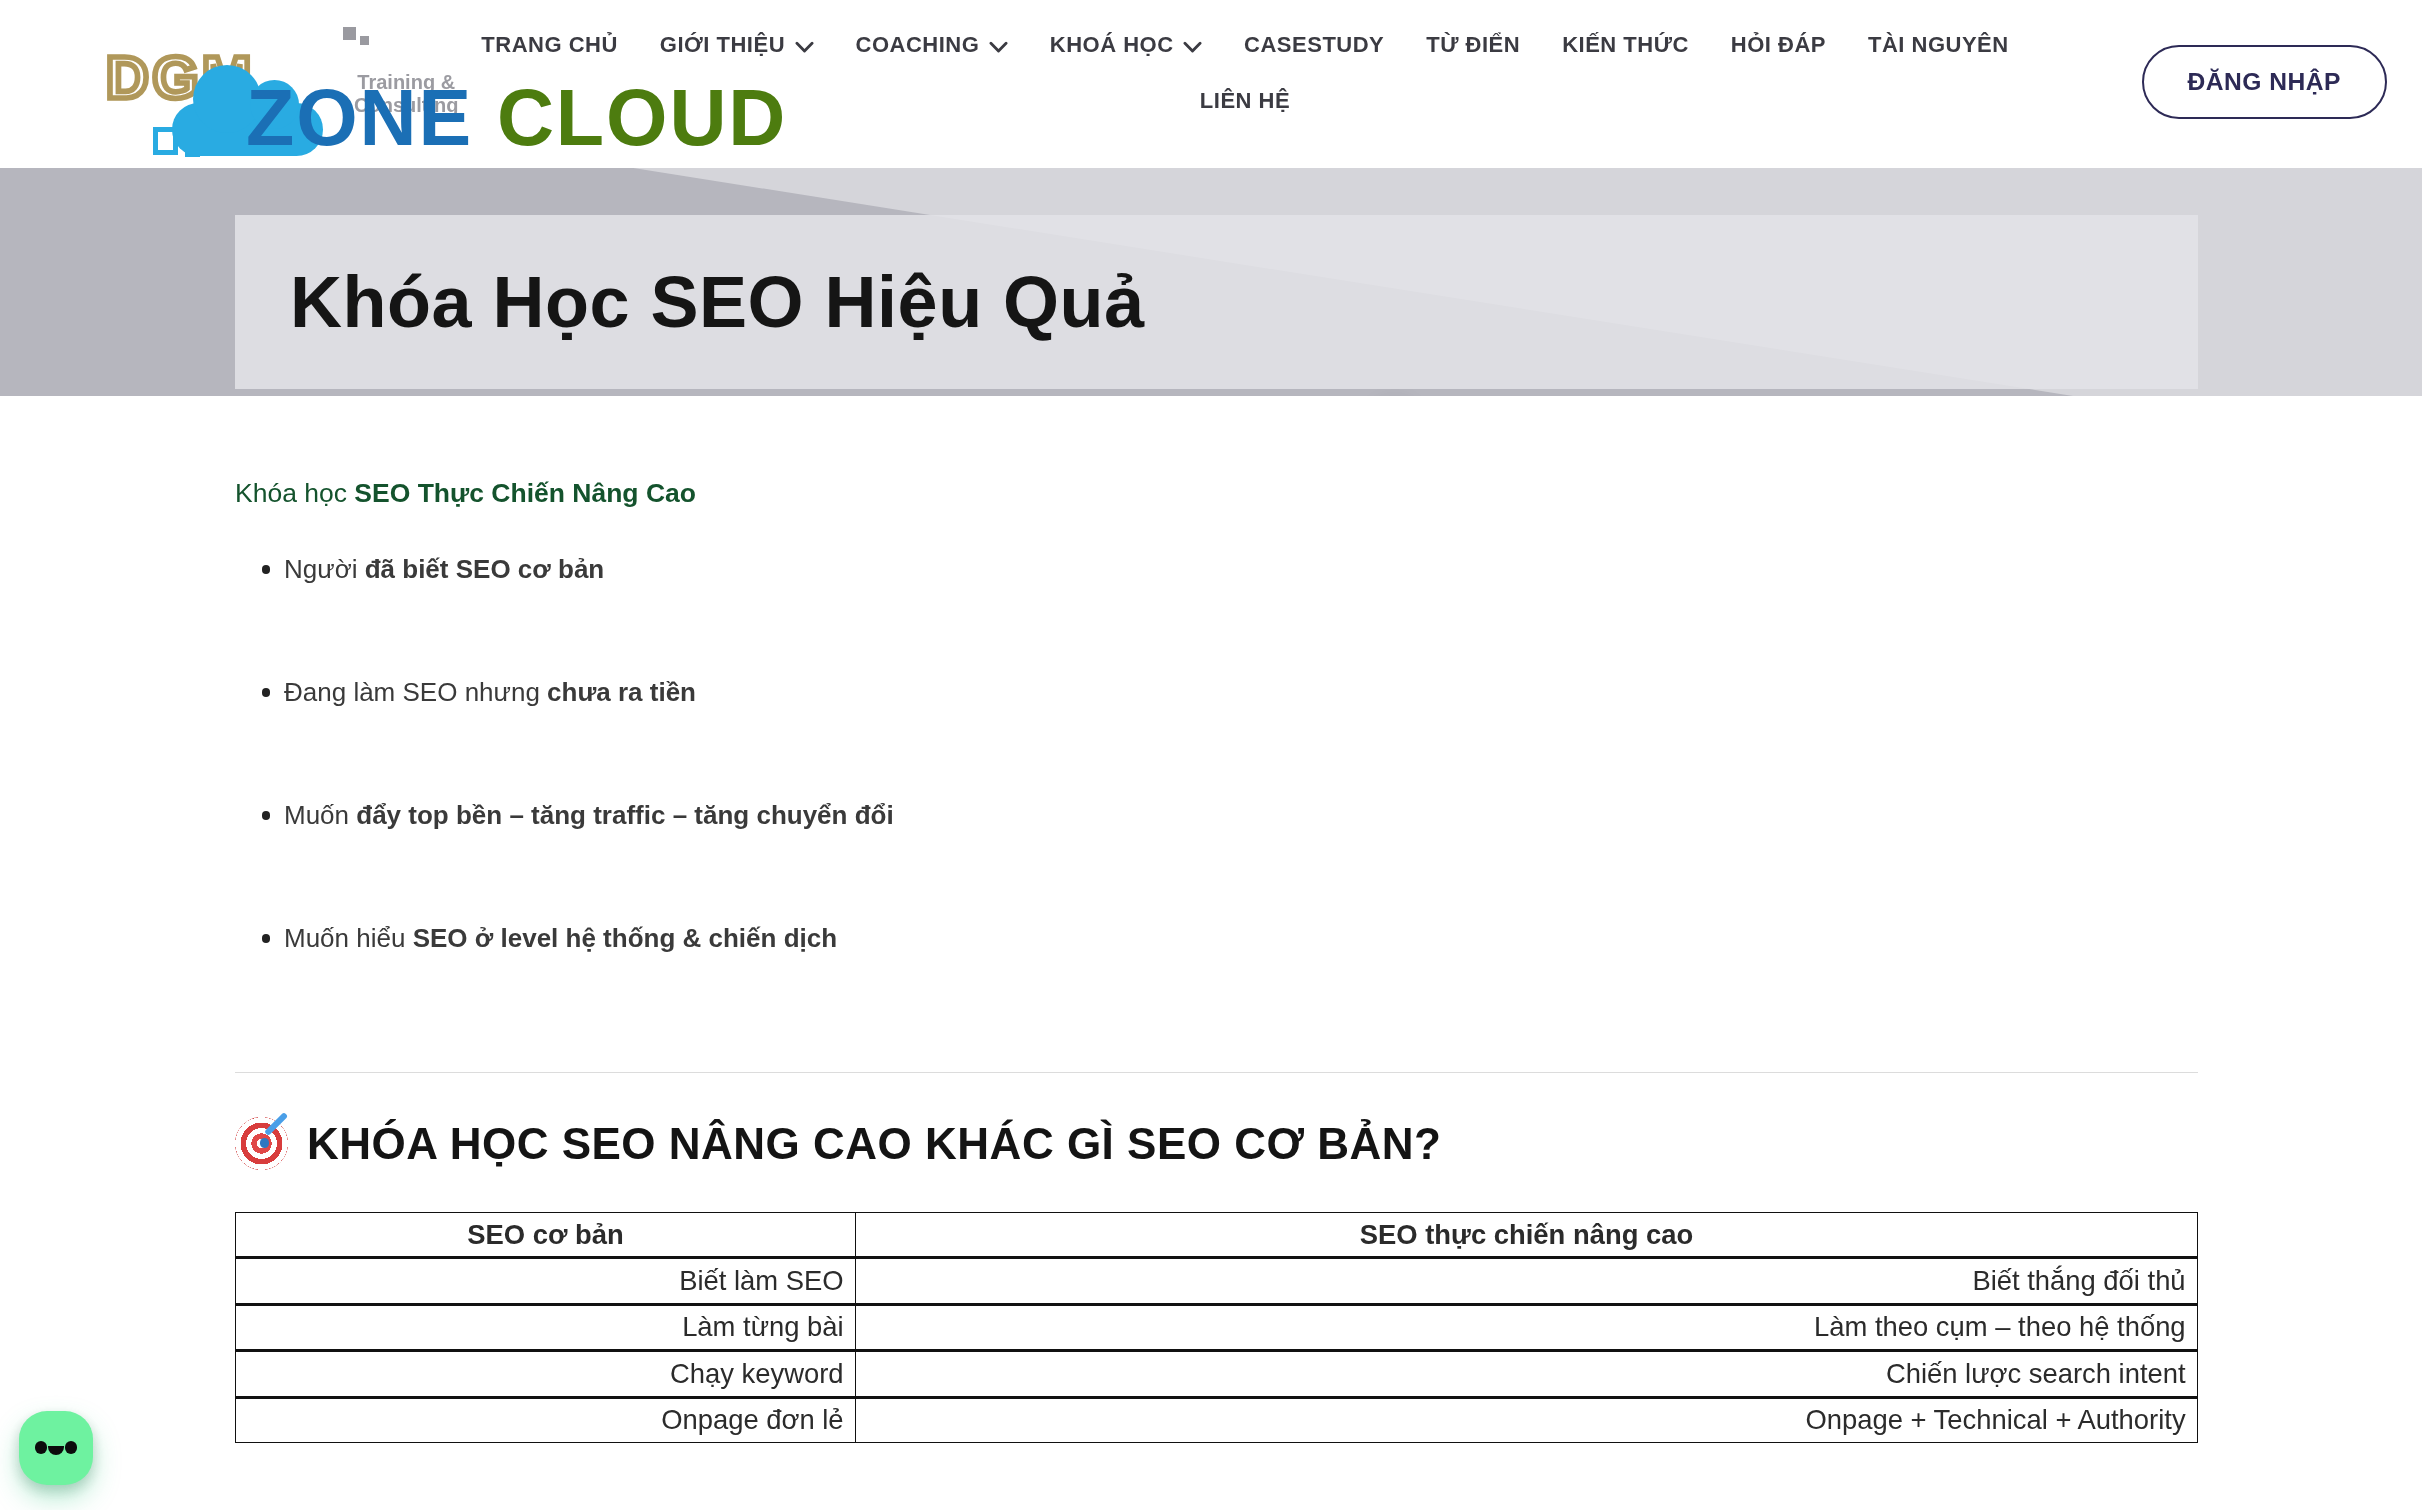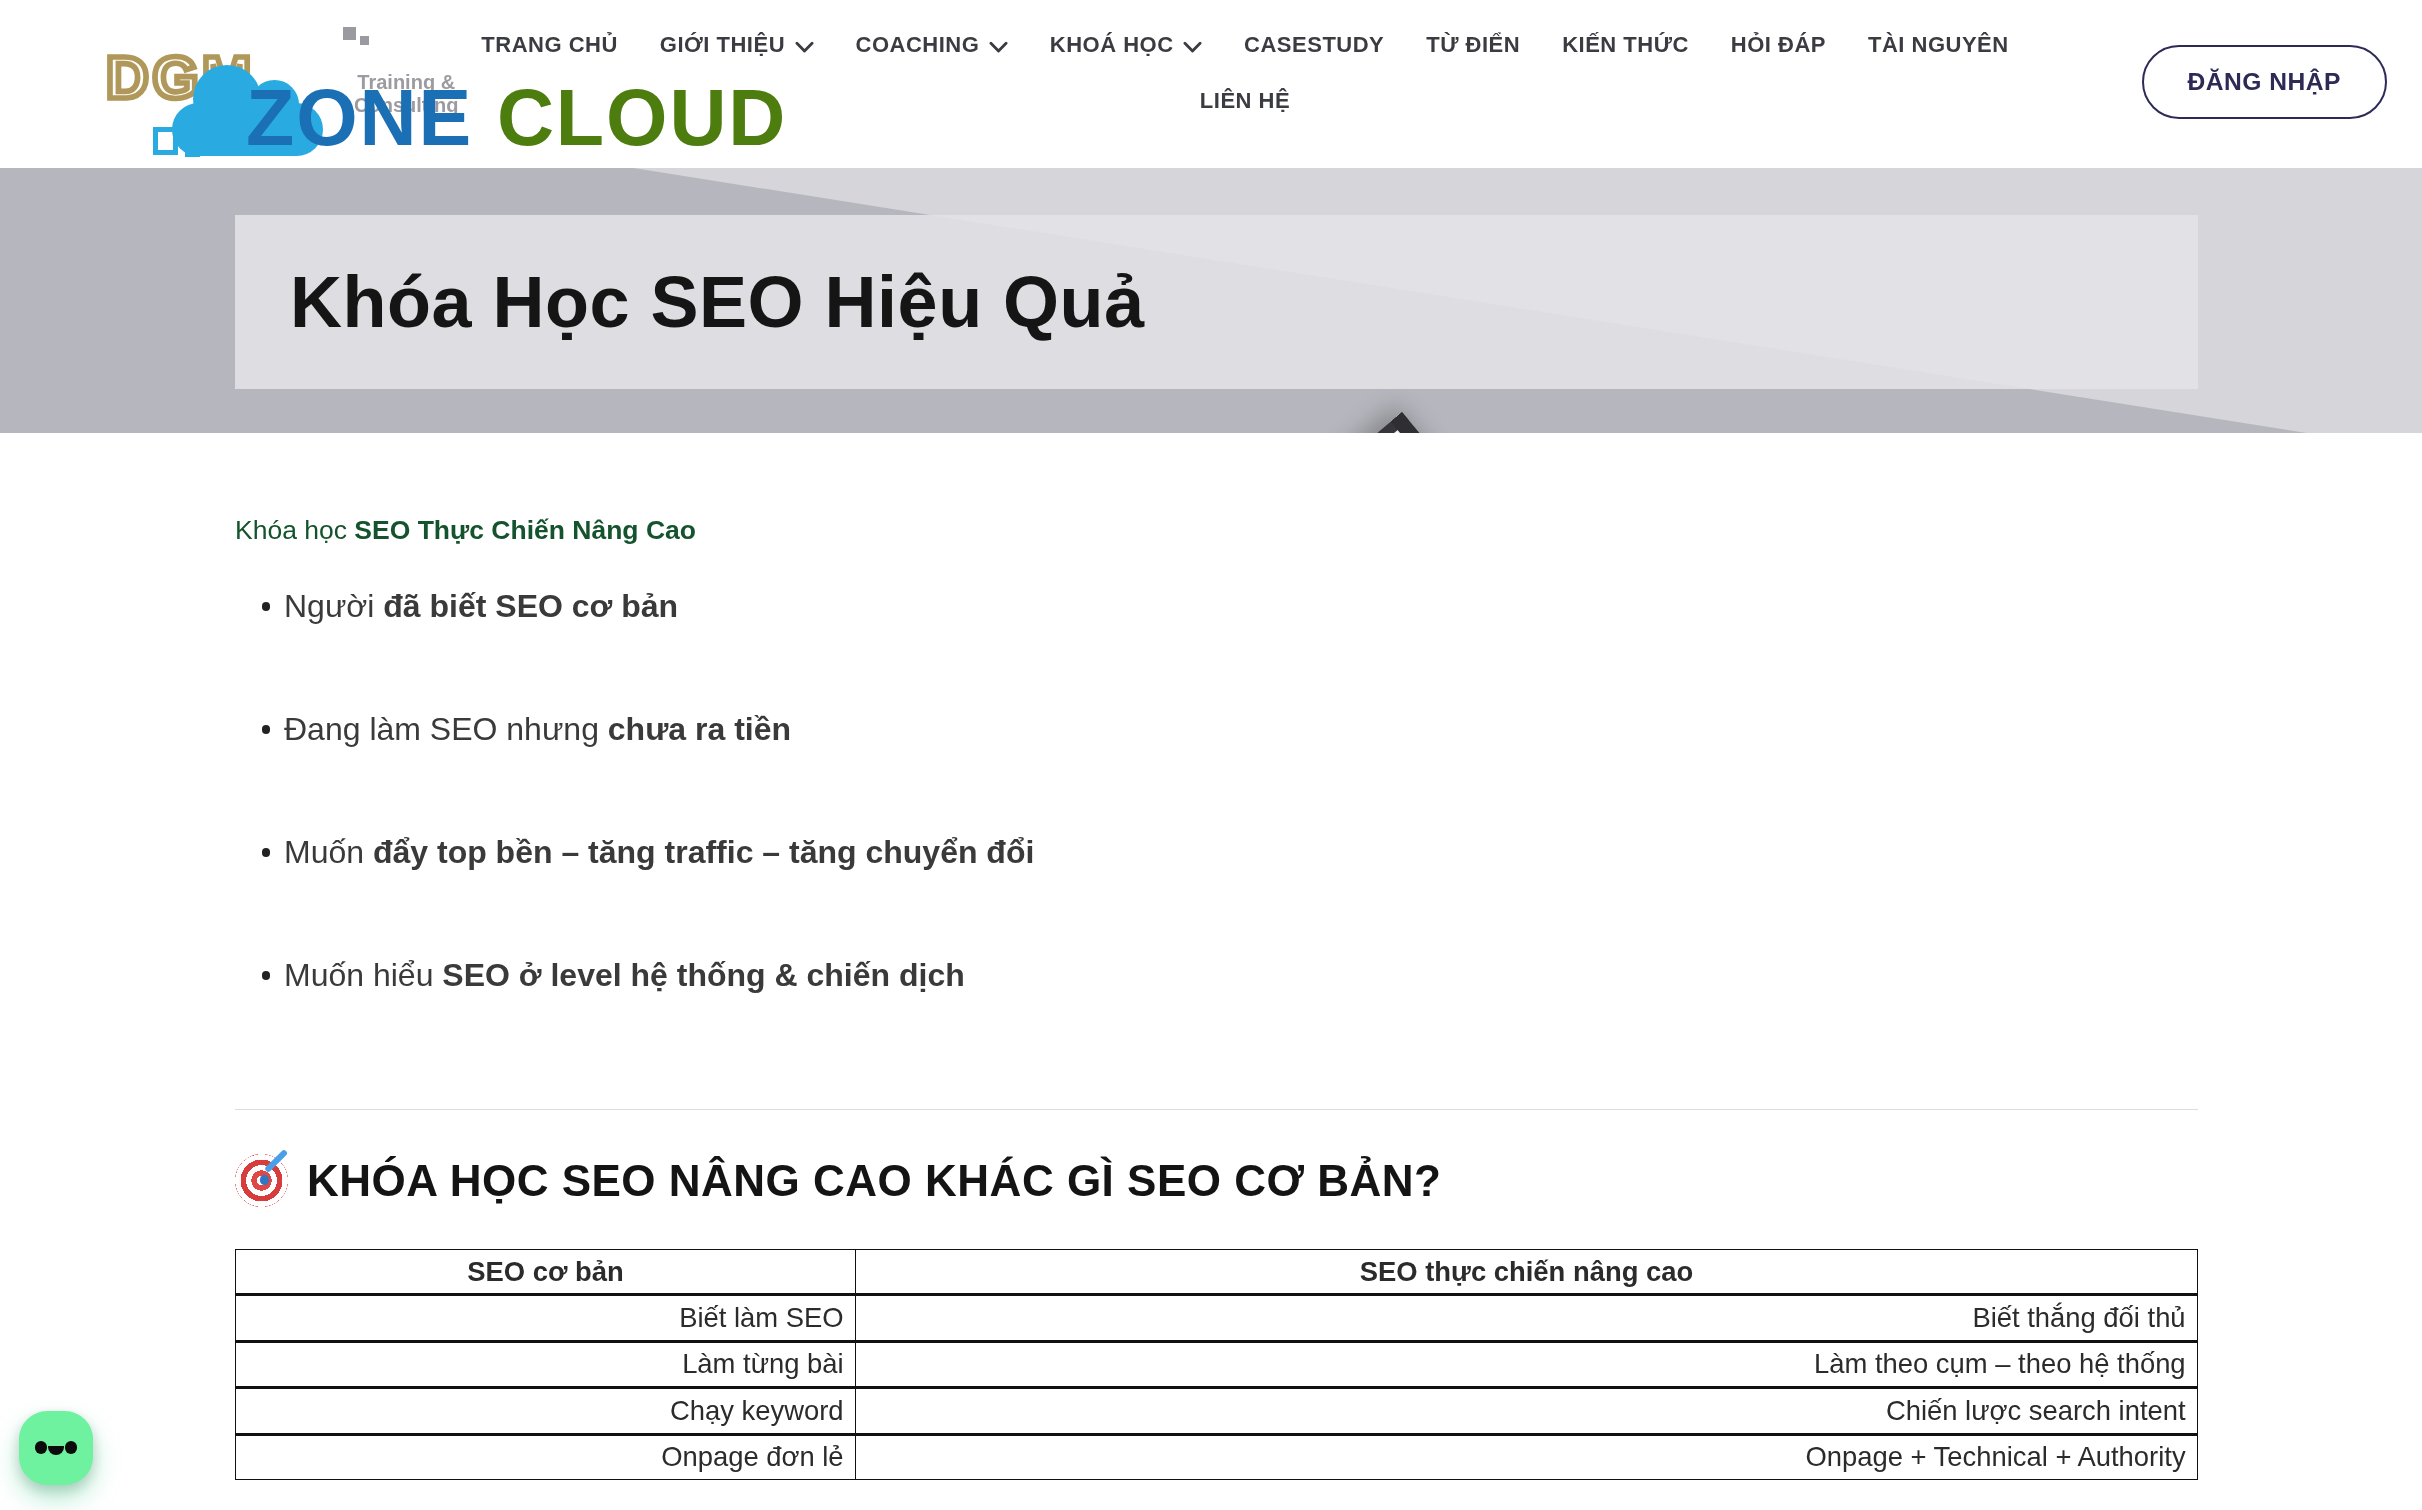--- a/index.html
+++ b/index.html
@@ -41,42 +41,42 @@
   .nav-item { display:flex; align-items:center; gap:9.5px; font-size:22px; font-weight:700;
               color:#3b3b42; letter-spacing:0.5px; white-space:nowrap; cursor:pointer; }
   .chevron { display:inline-flex; margin-top:3.8px; }
 
   .login-btn { position:absolute; right:36px; top:45px; height:74px; padding:0 44px;
                display:flex; align-items:center; background:#fff;
                border:2.8px solid #2d2a56; border-radius:945px; color:#2d2a56;
                font-size:24.6px; font-weight:700; letter-spacing:0.5px; cursor:pointer; }
 
   
-  .hero { position:relative; height:265px; background:#b6b6be; overflow:hidden; }
+  .hero { position:relative; height:228px; background:#b6b6be; overflow:hidden; }
   .hero-sheet { position:absolute; left:397px; top:-625px; width:2555px; height:785px;
                 background:#d5d5da; transform:rotate(9deg); }
   .notebook { position:absolute; left:1402px; top:244px; width:1420px; height:1420px;
               transform-origin:0 0; transform:rotate(50deg); background:#f4f4f6;
               box-shadow:-9.5px 0 23px rgba(0,0,0,0.25); }
   .nb-fore-edge { position:absolute; top:0; left:0; right:0; height:15px;
       background:repeating-linear-gradient(to right,#2e2e33 0 61px,#8f8f96 61px 81px,#cacace 81px 142px); }
   .nb-pen-edge { position:absolute; top:0; left:0; bottom:0; width:11.4px; background:#35353b; }
   .hero-overlay { position:absolute; left:235px; top:47px; width:1963px; height:174px;
                   background:rgba(227,227,232,0.86); display:flex; align-items:center; }
   .hero-title { padding-left:55px; font-size:72px; font-weight:600; color:#151515;
                 letter-spacing:0.5px; }
 
   
   .main { width:1963px; margin-left:235px; }
   .intro { margin-top:78px; font-size:26.5px; color:#14532d; line-height:38px; }
   .w400 { font-weight:400; }
   .w600 { font-weight:600; }
 
   .audience-list { list-style:none; margin-top:38px; }
-  .audience-list li { position:relative; padding-left:49px; font-size:32px; color:#3a3a3a;
+  .audience-list li { position:relative; padding-left:49px; font-size:26px; color:#3a3a3a;
                       line-height:38px; margin-bottom:85px; }
   .audience-list li::before { content:''; position:absolute; left:26.5px; top:15px; width:8.5px;
                       height:8.5px; border-radius:50%; background:#222; }
 
   .divider { margin-top:115px; border:none; border-top:1.9px solid #dcdcdc; }
 
   .section-head { margin-top:44px; display:flex; align-items:center; gap:19px; }
   .target-icon { position:relative; width:53px; height:53px; border-radius:50%; flex:0 0 auto;
       background:radial-gradient(circle at 50% 50%,
         #ffffff 0 13%, #e04848 13% 27%, #ffffff 27% 41%,

